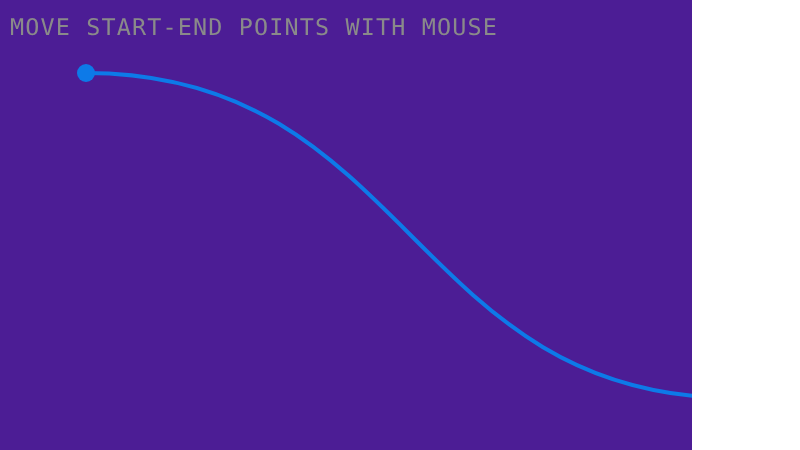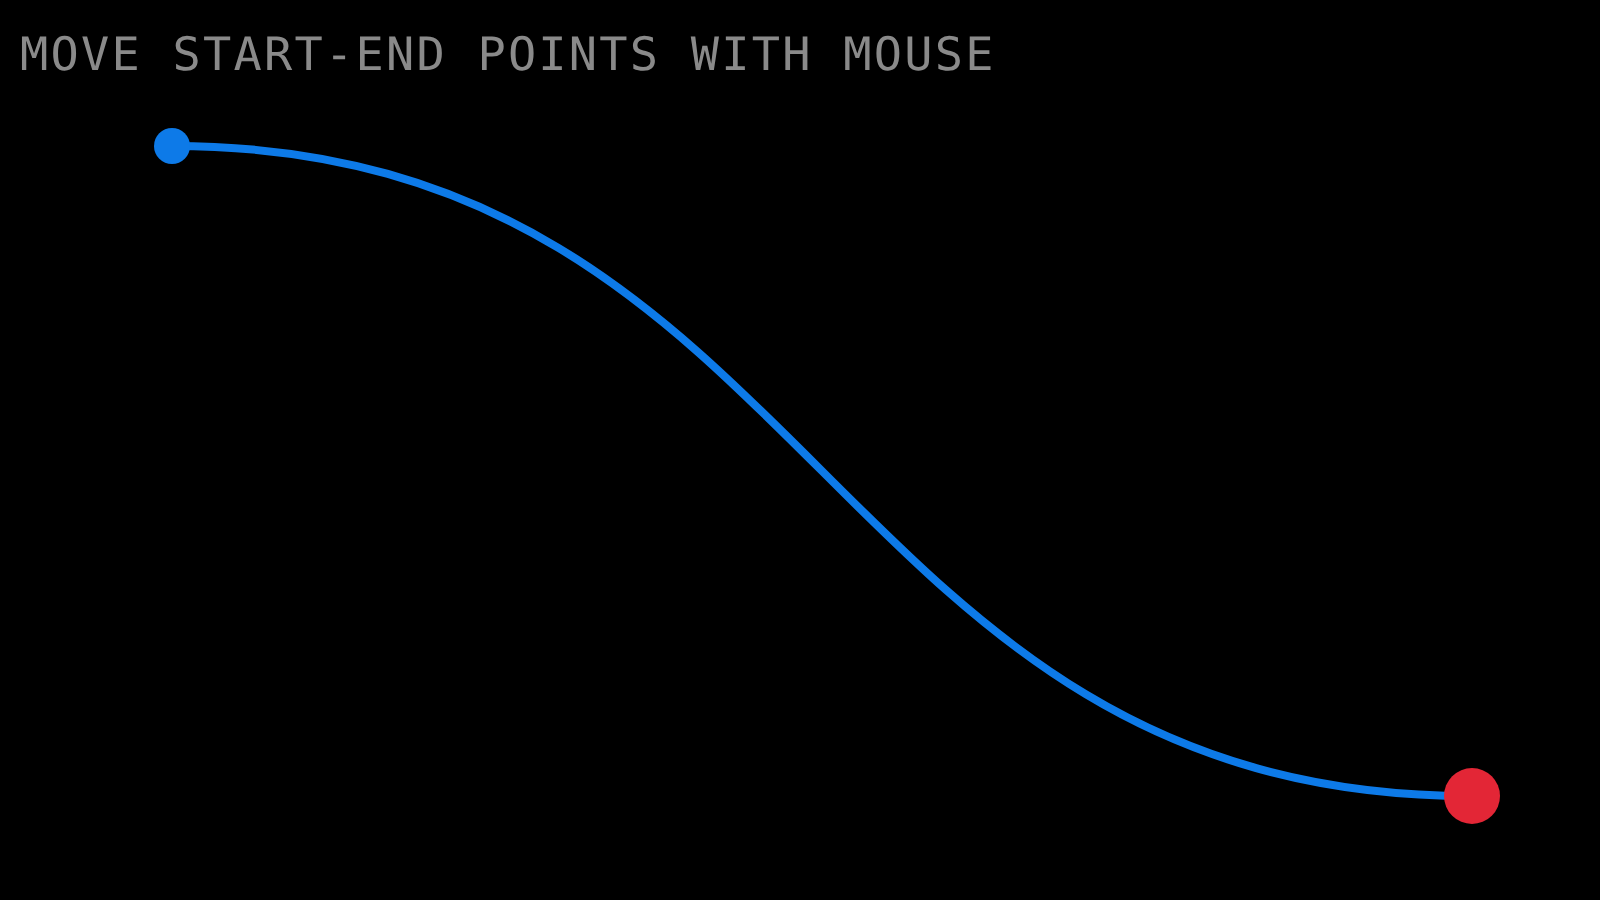--- a/index.html
+++ b/index.html
@@ -68,21 +68,21 @@
     stroke-linecap: round;
   }
 
   .handle-dot {
     cursor: pointer;
   }
 </style>
 </head>
 <body style="width: 800px; height: 450px;">
 
-<div id="app-canvas" style="width: 800px; height: 450px; background: #000000;">
+<div id="app-canvas" style="width: 692px; height: 450px; background: #4c1d95;">
 
   <div id="title-bar" style="left: 10px; top: 15px;">
     <span id="page-title" style="color: rgb(138, 138, 138); font-size: 23px;">MOVE START-END POINTS WITH MOUSE</span>
   </div>
 
   <div id="curve-stage">
     <svg id="curve-svg" viewBox="0 0 800 450">
 
       <path class="curve-path" d="M 86 73 C 411 73 411 398 736 398" stroke="#0d7ae8" stroke-width="4"></path>
 

